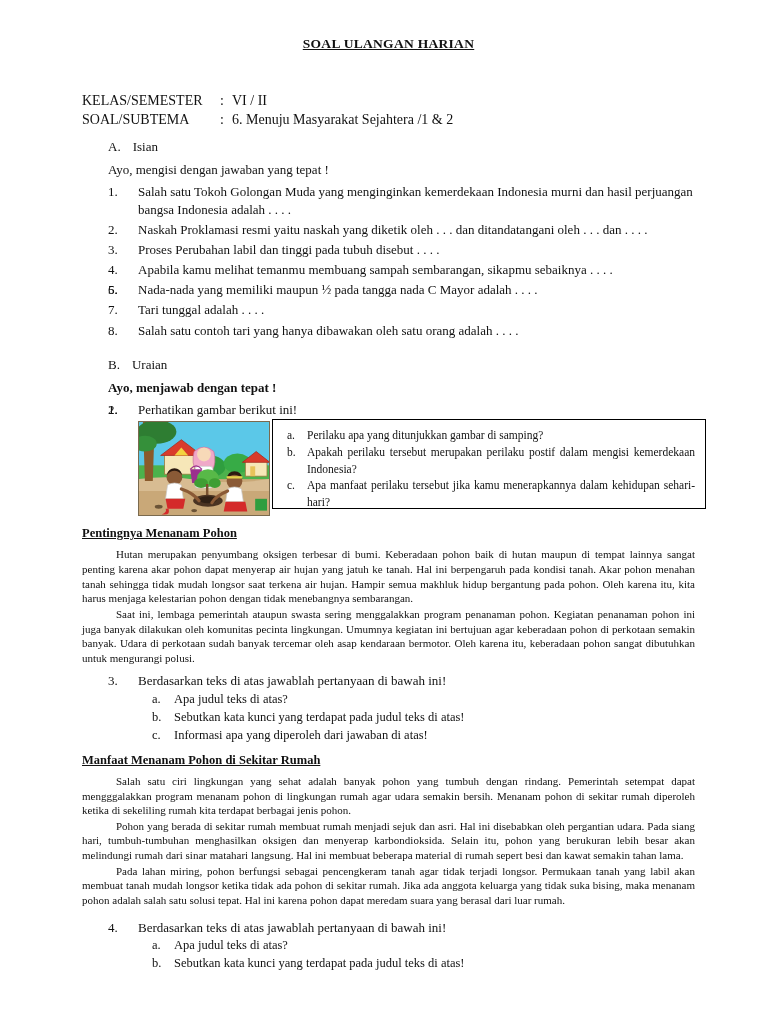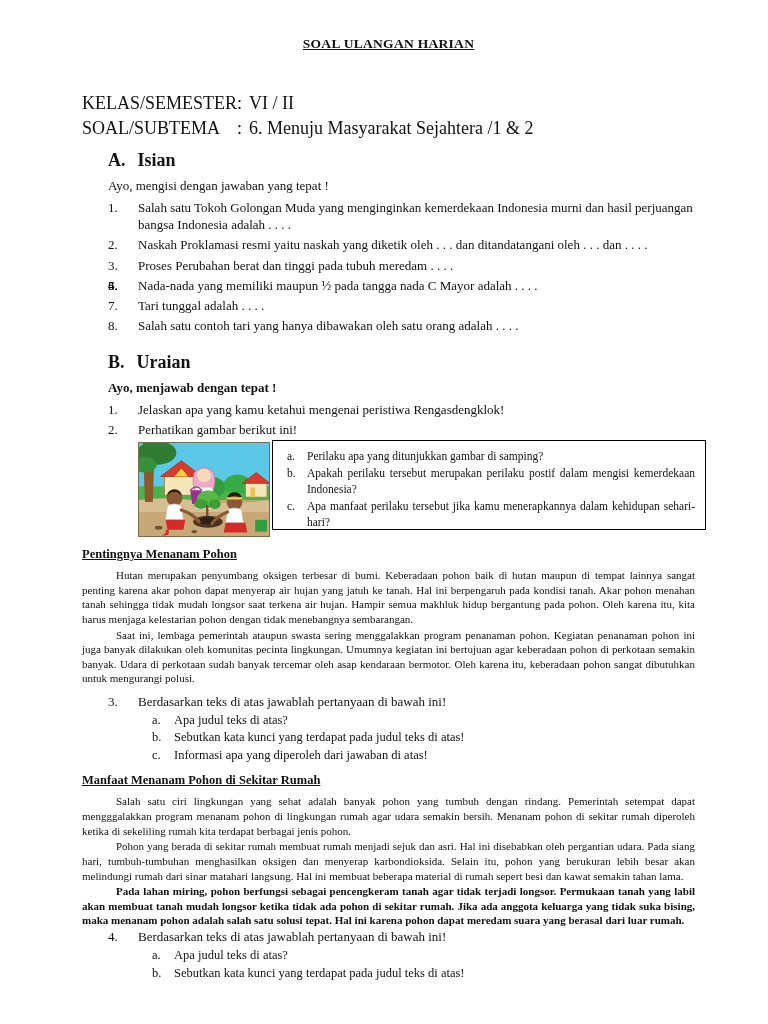--- a/index.html
+++ b/index.html
@@ -25,35 +25,35 @@
   .doc-title {
     text-align: center;
     font-weight: bold;
     font-size: 13.5px;
     letter-spacing: 0.3px;
     text-decoration: underline;
     margin: 6px 0 14px 0;
   }
   .meta-table {
     border-collapse: collapse;
-    font-size: 18px;
+    font-size: 14px;
     margin-bottom: 7px;
     margin-top: 40px;
   }
   .meta-table td {
     padding: 0 0 1px 0;
     vertical-align: top;
     line-height: 1.32;
     white-space: nowrap;
   }
   .meta-label { width: 138px; }
   .meta-colon { width: 12px; }
   .section-head {
-    font-weight: bold;
-    font-size: 18px;
+    font-weight: normal;
+    font-size: 13px;
     margin: 8px 0 0 26px;
   }
   .section-head .letter { margin-right: 12px; }
   .lead-in {
     font-size: 13px;
     margin: 7px 0 5px 26px;
   }
   .lead-in.bold { font-weight: bold; }
 
   ol.numlist {
@@ -140,21 +140,21 @@
     text-decoration: underline;
     margin: 9px 0 6px 0;
   }
   p.body {
     font-size: 11px;
     text-align: justify;
     text-indent: 34px;
     margin: 0 0 1px 0;
     line-height: 1.33;
   }
-  p.body.tight { margin-bottom: 0; font-weight: bold; }
+  p.body.tight { margin-bottom: 11px; }
   .spacer-sm { height: 7px; }
   .q-block { margin-top: 7px; }
 </style>
 </head>
 <body>
 
 <div class="page">
 
   <div class="doc-title">SOAL ULANGAN  HARIAN</div>
 
@@ -174,36 +174,36 @@
   </table>
 
   <div class="section-head">
     <span class="letter">A.</span><span>Isian</span>
   </div>
   <div class="lead-in">Ayo, mengisi dengan jawaban yang  tepat !</div>
 
   <ol class="numlist">
     <li><span class="num">1.</span><span>Salah satu Tokoh Golongan Muda yang menginginkan kemerdekaan Indonesia murni dan hasil perjuangan bangsa Indonesia adalah . . . .</span></li>
     <li><span class="num">2.</span><span>Naskah Proklamasi resmi yaitu naskah yang diketik oleh . . . dan ditandatangani oleh . . . dan . . . .</span></li>
-    <li><span class="num">3.</span><span>Proses Perubahan berat dan tinggi pada tubuh meredam . . . .</span></li>
-    <li><span class="num">4.</span></li>
+    <li><span class="num">3.</span><span>Proses Perubahan labil dan tinggi pada tubuh disebut . . . .</span></li>
+    <li><span class="num">4.</span><span>Apabila kamu melihat temanmu membuang sampah sembarangan, sikapmu sebaiknya . . . .</span></li>
     <li><span class="num">5.</span></li>
     <li><span class="num">6.</span><span>Nada-nada yang memiliki maupun ½ pada tangga nada C Mayor adalah . . . .</span></li>
     <li><span class="num">7.</span><span>Tari tunggal adalah . . . .</span></li>
     <li><span class="num">8.</span><span>Salah satu contoh tari yang hanya dibawakan oleh satu orang adalah . . . .</span></li>
   </ol>
 
   <div class="spacer-sm"></div>
   <div class="section-head">
     <span class="letter">B.</span><span>Uraian</span>
   </div>
   <div class="lead-in bold">Ayo, menjawab dengan tepat !</div>
 
   <ol class="numlist">
-    <li><span class="num">1.</span><span>Jelaskan apa yang kamu ketahui mengenai peristiwa Rengasdengklok!</span></li>
+    <li><span class="num">1.</span></li>
     <li style="margin-bottom:0;"><span class="num">2.</span><span>Perhatikan gambar berikut ini!</span></li>
   </ol>
 
   <div class="figbox-row">
 
     <div class="illustration" title="Dua anak berseragam sekolah putih merah menanam pohon dibantu seorang ibu berjilbab merah muda membawa ember penyiram, dengan latar rumah beratap merah dan pepohonan.">
       <svg class="scene" viewBox="0 0 132 95" preserveAspectRatio="none">
 
         <rect x="0" y="0" width="132" height="60" fill="#5bc8e8"></rect>
 

